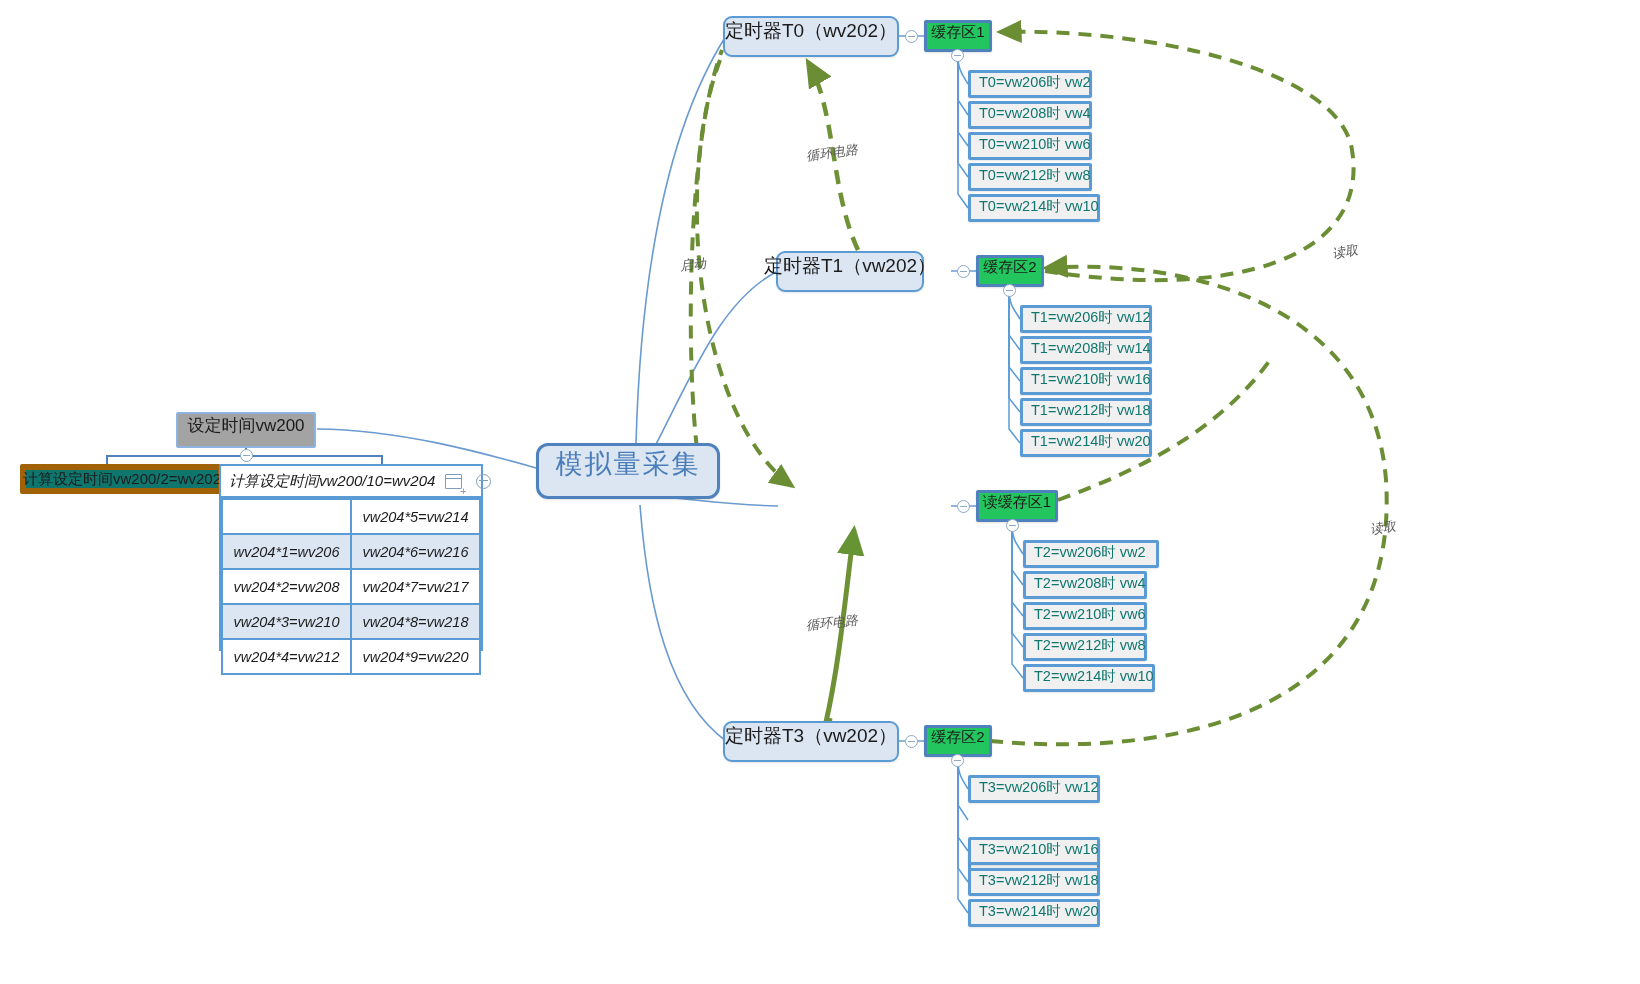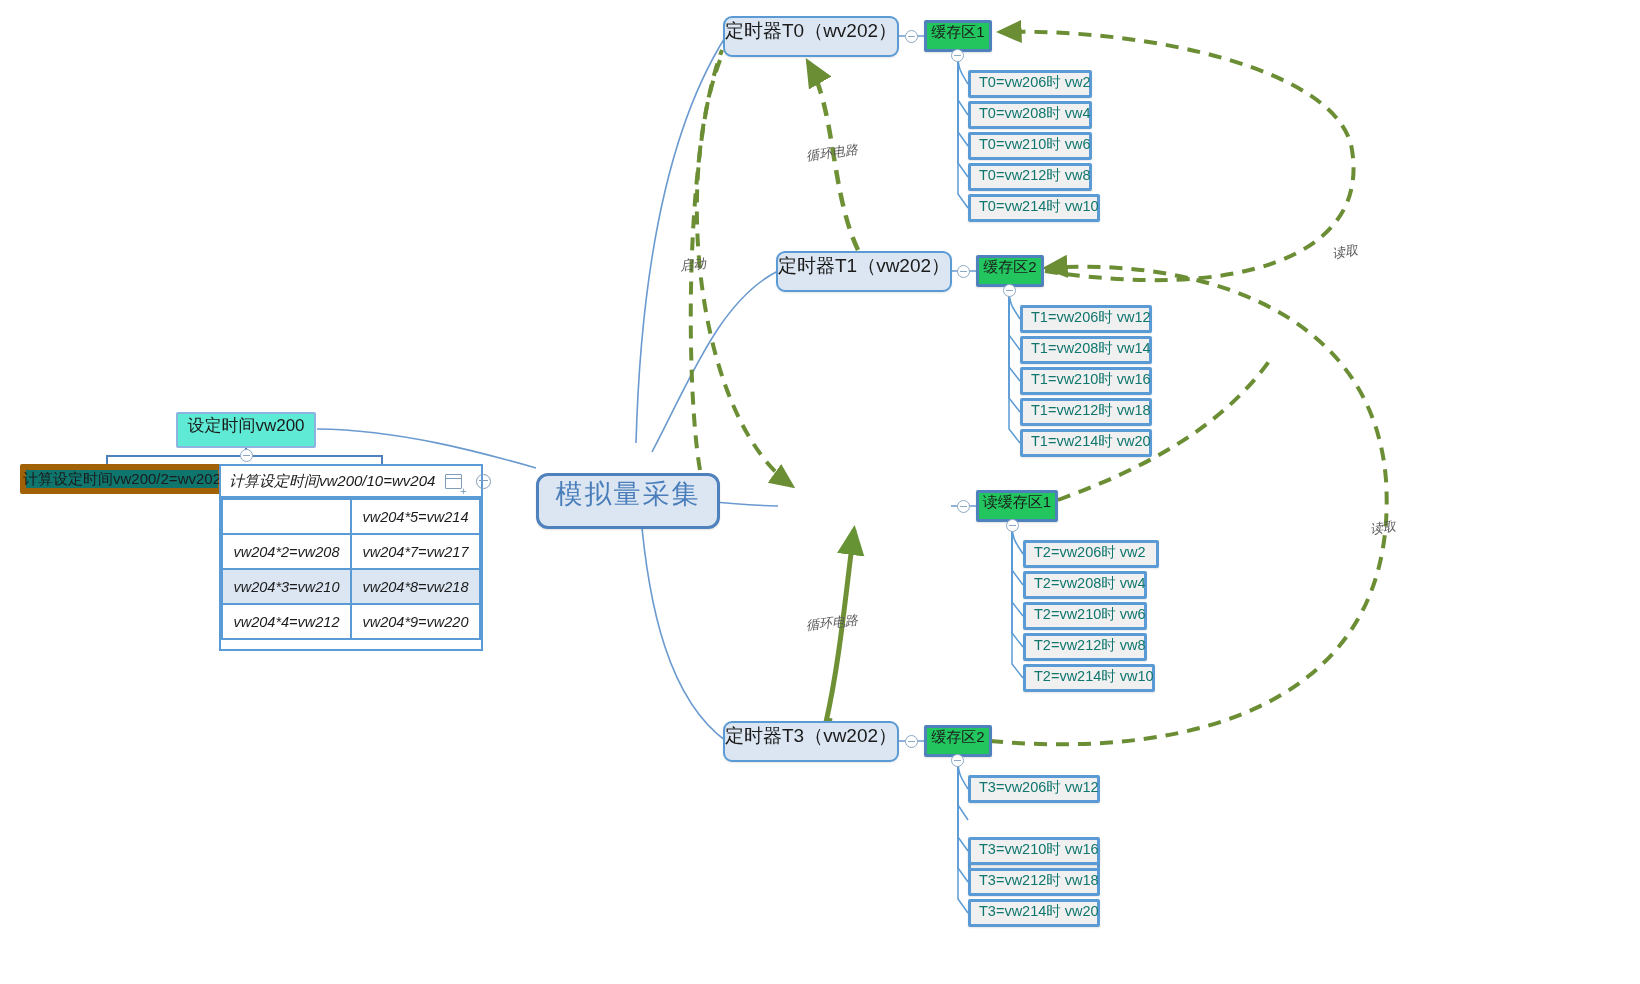--- a/index.html
+++ b/index.html
@@ -35,21 +35,20 @@
 
   
   .central {
     background: #dce6f2;
     border: 3px solid #4f81bd;
     border-radius: 12px;
     color: #4a7ebb;
     font-size: 27px;
     letter-spacing: 2px;
     box-shadow: 0 1px 2px rgba(0,0,0,.12);
-    margin-top: 30px;
   }
 
   
   .timer {
     background: #dce6f2;
     border: 2px solid #5b9bd5;
     border-radius: 9px;
     color: #1b1b1b;
     font-size: 19px;
     box-shadow: 0 1px 2px rgba(0,0,0,.10);
@@ -72,21 +71,21 @@
     border-radius: 2px;
     color: #0f766e;
     font-size: 14.5px;
     justify-content: flex-start;
     padding-left: 8px;
     box-shadow: 0 1px 2px rgba(0,0,0,.10);
   }
 
   
   .settime {
-    background: #5eead4;
+    background: #a3a3a3;
     border: 2px solid #8db3e2;
     border-radius: 2px;
     color: #1b1b1b;
     font-size: 17px;
   }
   .calcnode {
     background: #0f766e;
     border: 6px solid #a16207;
     border-radius: 2px;
     color: #1b1b1b;
@@ -294,20 +293,24 @@
       <span class="tbl-icons">
         <span class="icon-grid"></span>
         <span class="icon-collapse"></span>
       </span>
     </div>
     <table>
       <tbody>
           <tr>
             <td></td>
             <td>vw204*5=vw214</td>
+          </tr>
+          <tr class="alt">
+            <td>wv204*1=wv206</td>
+            <td>vw204*6=vw216</td>
           </tr>
           <tr>
             <td>vw204*2=vw208</td>
             <td>vw204*7=vw217</td>
           </tr>
           <tr class="alt">
             <td>vw204*3=vw210</td>
             <td>vw204*8=vw218</td>
           </tr>
           <tr>
@@ -336,21 +339,21 @@
   <div class="node leaf" style="left:968px; top:132px; width:124px; height:28px;">
     <span>T0=vw210时 vw6</span>
   </div>
   <div class="node leaf" style="left:968px; top:163px; width:124px; height:28px;">
     <span>T0=vw212时 vw8</span>
   </div>
   <div class="node leaf" style="left:968px; top:194px; width:132px; height:28px;">
     <span>T0=vw214时 vw10</span>
   </div>
 
-  <div class="node timer" style="left:776px; top:251px; width:176px; height:41px;">
+  <div class="node timer" style="left:776px; top:251px; width:148px; height:41px;">
     <span>定时器T1（vw202）</span>
   </div>
   <div class="collapse-dot" style="left:957px; top:265px;"></div>
   <div class="node buffer" style="left:976px; top:255px; width:68px; height:32px;">
     <span>缓存区2</span>
   </div>
   <div class="collapse-dot" style="left:1003px; top:284px;"></div>
 
   <div class="node leaf" style="left:1020px; top:305px; width:132px; height:28px;">
     <span>T1=vw206时 vw12</span>

